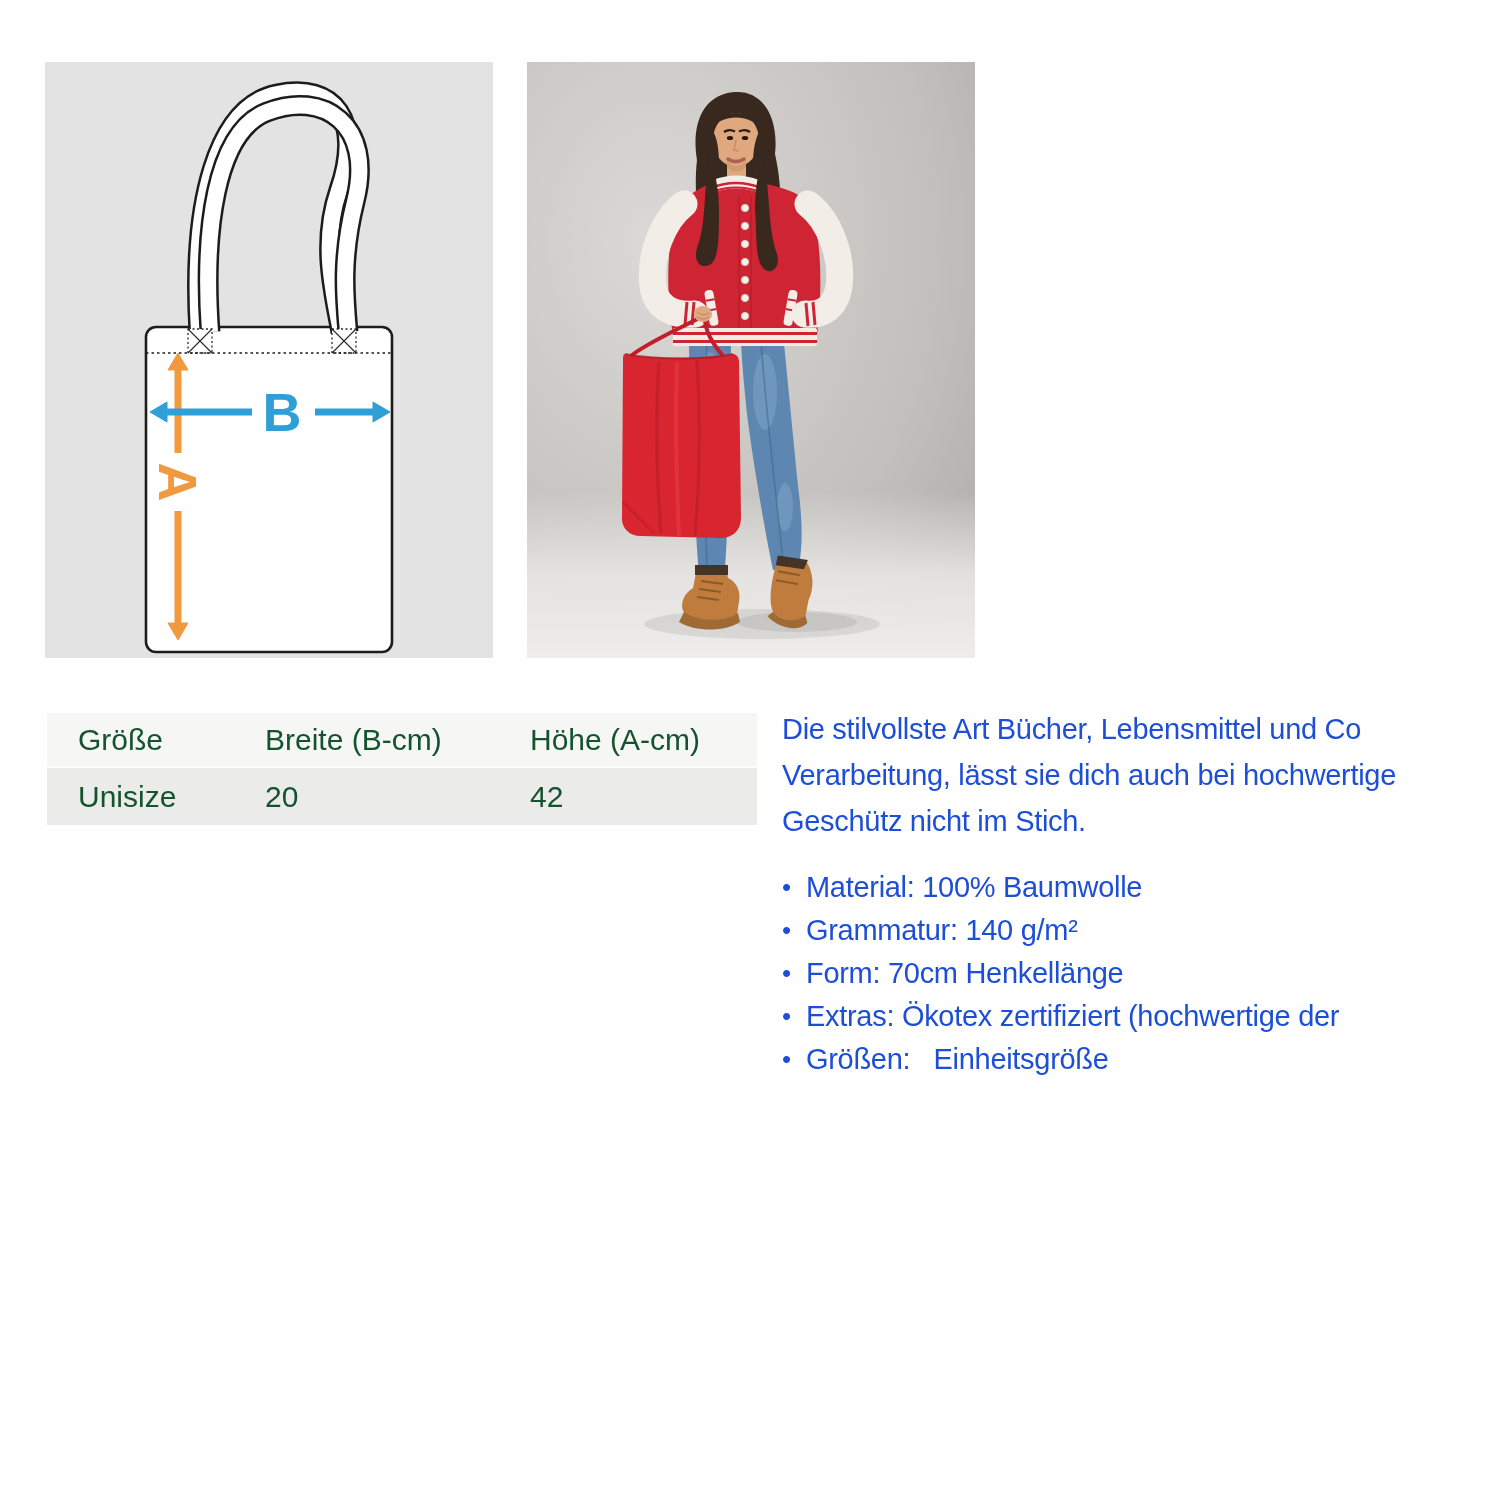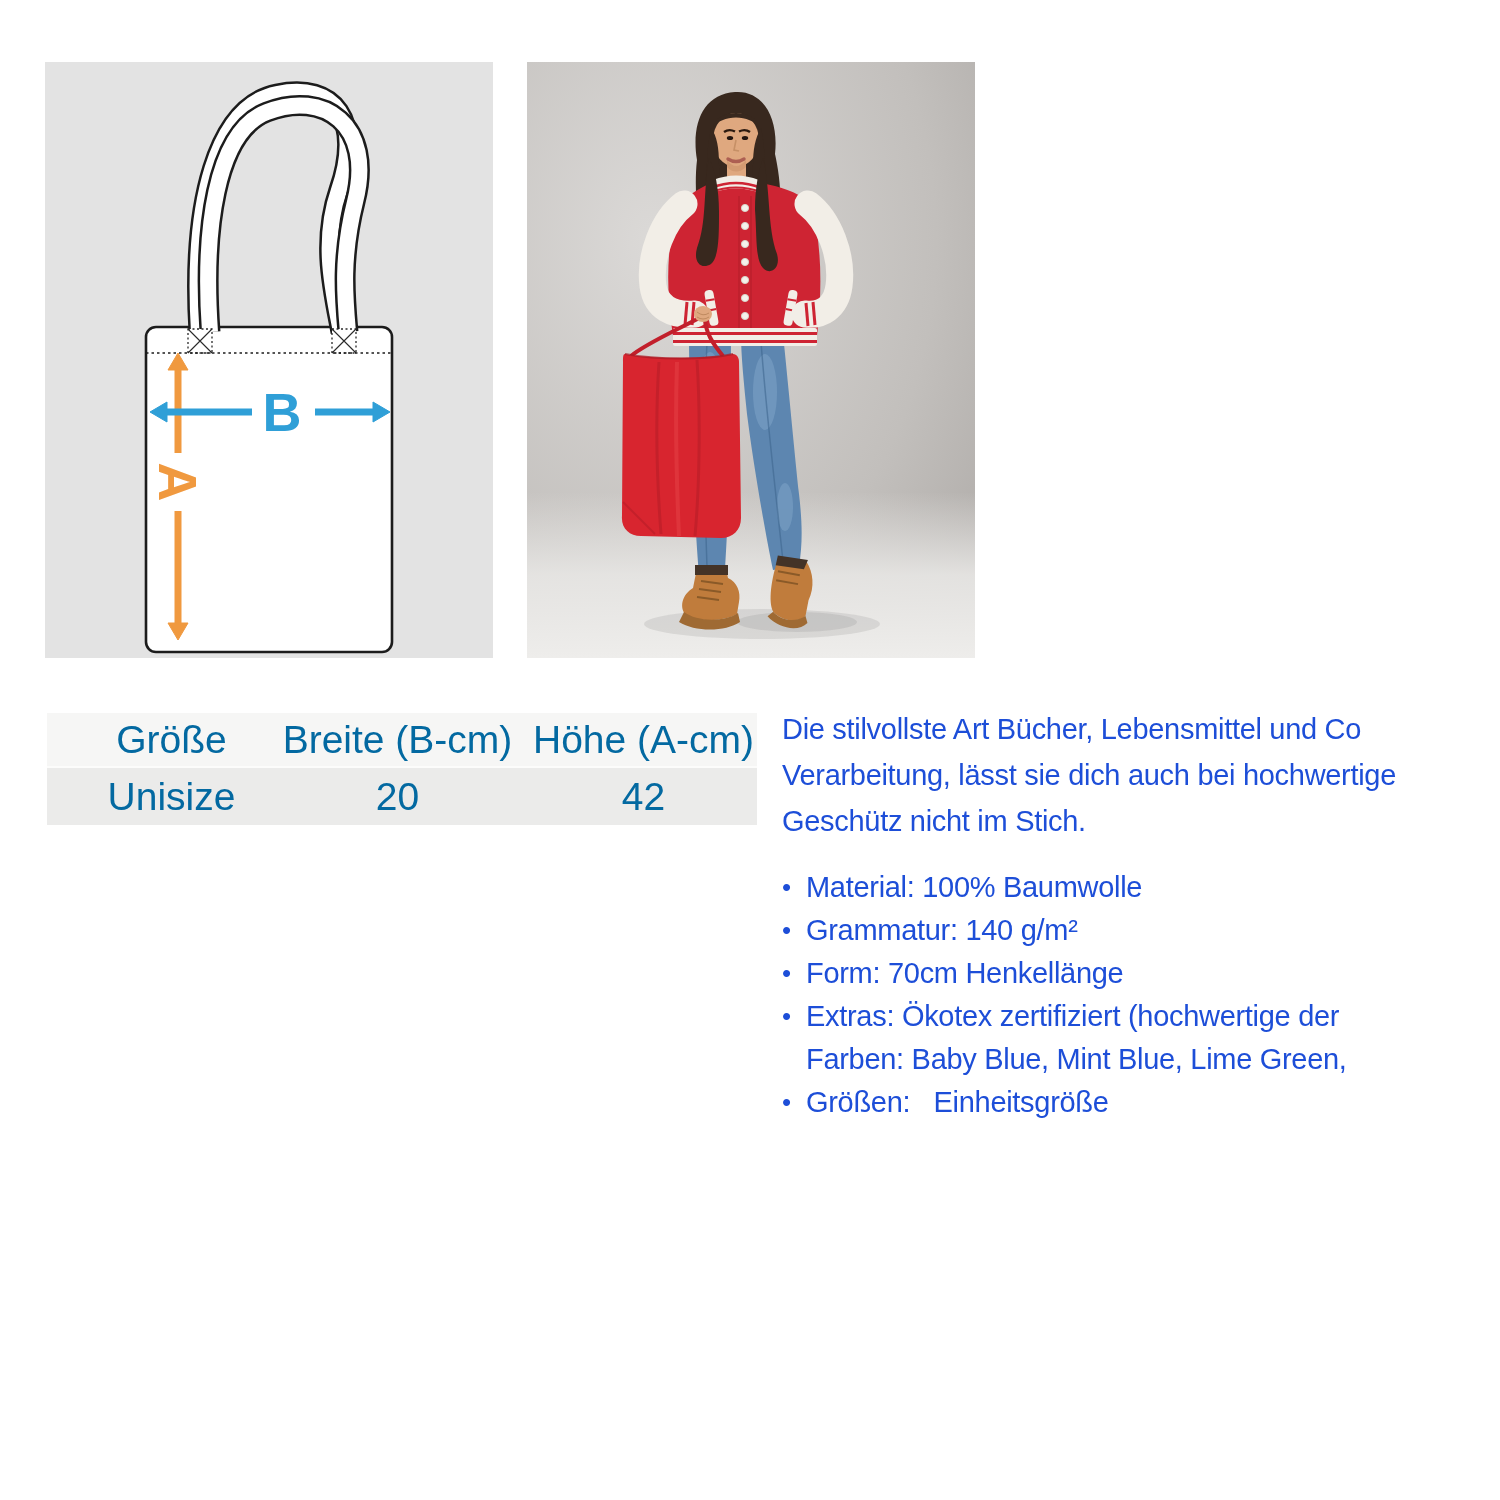--- a/index.html
+++ b/index.html
@@ -8,21 +8,21 @@
     width:1500px; height:1500px; position:relative;
     font-family:"Liberation Sans", sans-serif;
   }
   .panel { position:absolute; }
   .diagram-panel { left:45px; top:62px; width:448px; height:596px; }
   .photo-panel   { left:527px; top:62px; width:448px; height:596px; }
   .panel svg { display:block; width:100%; height:100%; }
   svg text { font-family:"Liberation Sans", sans-serif; }
 
   .size-table { position:absolute; left:47px; top:713px; width:710px;
-    color:#0369a1; font-size:39px;text-align:center; }
+    color:#14532d; font-size:30px; }
   .size-row { display:grid; grid-template-columns:187px 265px 1fr;
     align-items:center; padding-left:31px; }
   .size-head { height:55px; background:#f6f6f5; border-bottom:2px solid #fcfcfb; }
   .size-data { height:57px; background:#ebebea; }
 
   .description { position:absolute; left:782px; top:706px; width:706px;
     color:#1d4ed8; font-size:29px; letter-spacing:-0.3px; }
   .para-line { line-height:46px; white-space:pre; }
   .bullets { margin-top:22px; }
   .bullet-line { display:flex; line-height:43px; }
@@ -264,24 +264,20 @@
       <div class="bullet-line">
         <span class="bullet-marker">•</span>
         <span class="bullet-text">Form: 70cm Henkellänge</span>
       </div>
       <div class="bullet-line">
         <span class="bullet-marker">•</span>
         <span class="bullet-text">Extras: Ökotex zertifiziert (hochwertige der</span>
       </div>
       <div class="bullet-line">
         <span class="bullet-marker"></span>
-        <span class="bullet-text">Farben: Baby Blue, Mint Blue, Lime Green,</span>
-      </div>
-      <div class="bullet-line">
-        <span class="bullet-marker"></span>
       </div>
       <div class="bullet-line">
         <span class="bullet-marker">•</span>
         <span class="bullet-text">Größen:&nbsp;&nbsp;&nbsp;Einheitsgröße</span>
       </div>
     </div>
   </div>
 
 </div>
 

